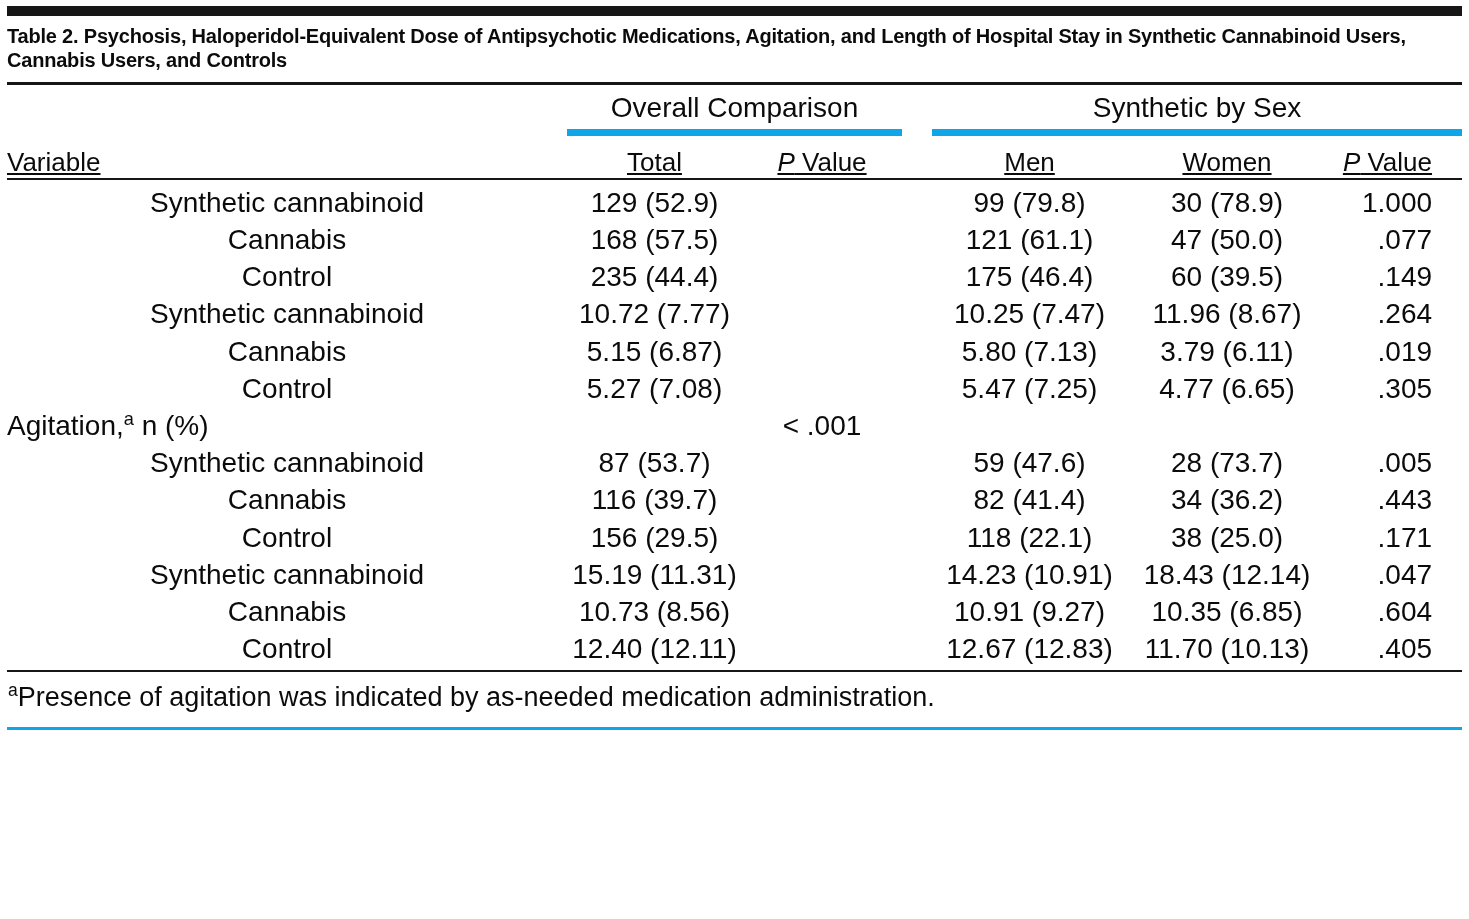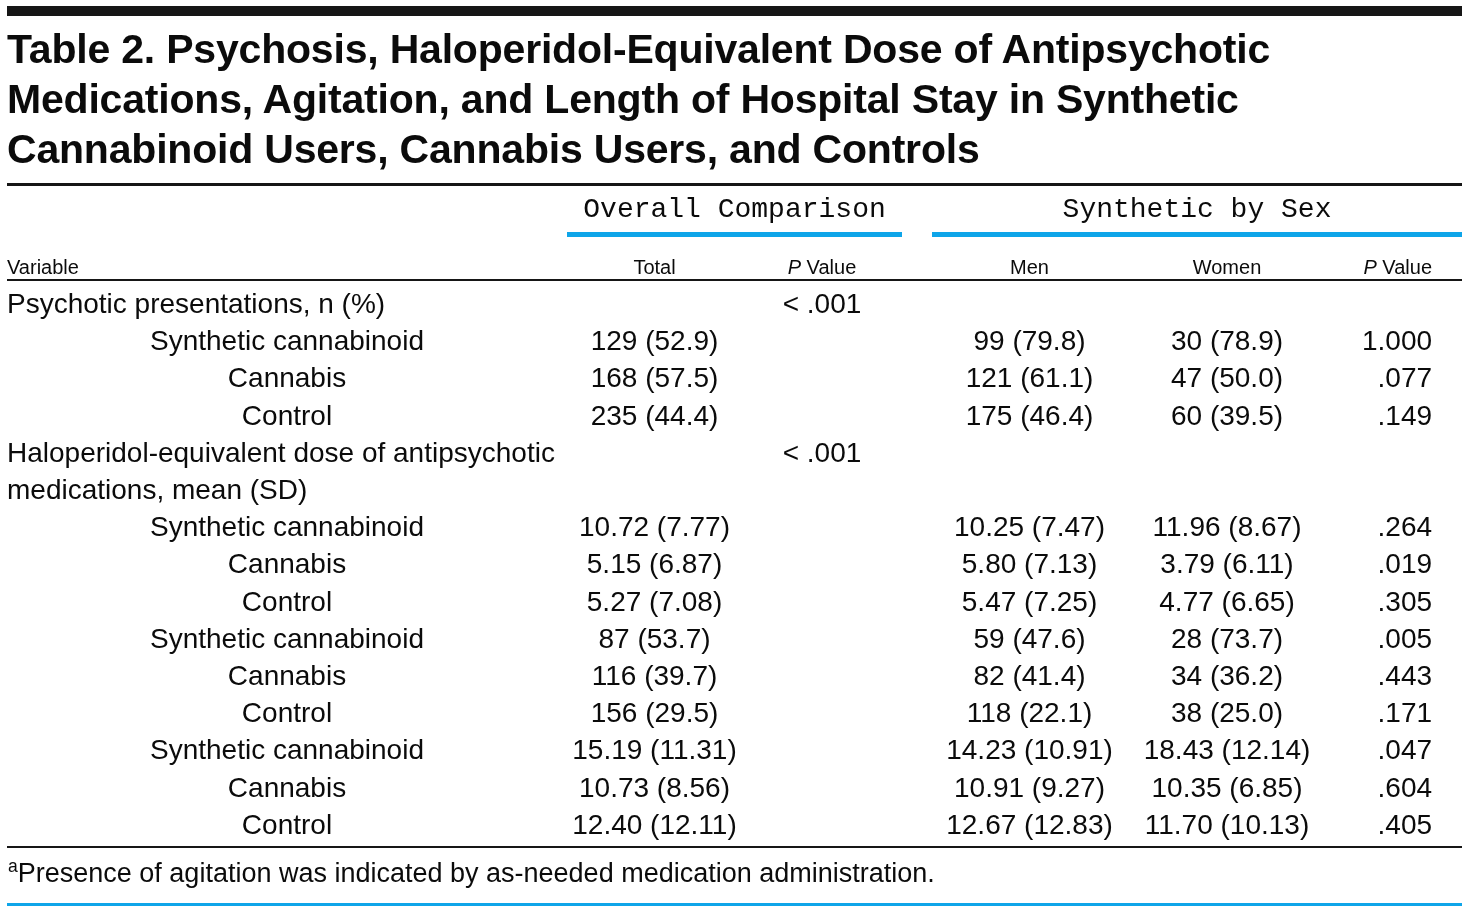--- a/index.html
+++ b/index.html
@@ -14,21 +14,21 @@
   }
   .page { width: 1469px; padding: 6px 7px 0 7px; }
 
   .topbar {
     height: 10px;
     background: #161616;
   }
 
   .title {
     margin: 8px 0 0 0;
-    font-size: 41px;
+    font-size: 20px;
     font-weight: 700;
     line-height: 1.22;
     letter-spacing: -0.2px;
     padding-bottom: 9px;
     border-bottom: 3px solid #161616;
   }
 
   table.data {
     border-collapse: collapse;
     table-layout: fixed;
@@ -38,29 +38,30 @@
   }
   table.data th, table.data td { padding: 0; }
 
   .group-row th {
     font-weight: 400;
     font-size: 28px;
     height: 46px;
     vertical-align: middle;
     text-align: center;
   }
-  .group-row th.grp { border-bottom: 5px solid #0ea5e9; font-family: Liberation Mono, monospace; }
+  .group-row th.grp { border-bottom: 7px solid #0ea5e9; }
 
   .colhead-row th {
     font-weight: 400;
-    font-size: 20px;
+    font-size: 26px;
     height: 46px;
     vertical-align: bottom;
     padding-bottom: 7px;
     border-bottom: 2px solid #161616;
+    text-decoration: underline;
   }
 
   td { line-height: 37.2px; vertical-align: top; }
   tbody tr:first-child td { padding-top: 4px; }
 
   .left   { text-align: left; }
   .center { text-align: center; }
   .right  { text-align: right; padding-right: 30px !important; }
   .label  { text-align: left; }
   .indent { padding-left: 32px; text-align: center; }
@@ -109,29 +110,20 @@
         <th class="center">Total</th>
         <th class="center"><i class="pv">P</i><span> Value</span></th>
         <th></th>
         <th class="center">Men</th>
         <th class="center">Women</th>
         <th class="right"><i class="pv">P</i><span> Value</span></th>
       </tr>
     </thead>
     <tbody id="table-body">
         <tr>
-          <td class="label">Psychotic presentations, n (%)</td>
-          <td class="center"></td>
-          <td class="center">&lt; .001</td>
-          <td></td>
-          <td class="center"></td>
-          <td class="center"></td>
-          <td class="right"></td>
-        </tr>
-        <tr>
           <td class="label indent">Synthetic cannabinoid</td>
           <td class="center">129 (52.9)</td>
           <td class="center"></td>
           <td></td>
           <td class="center">99 (79.8)</td>
           <td class="center">30 (78.9)</td>
           <td class="right">1.000</td>
         </tr>
         <tr>
           <td class="label indent">Cannabis</td>
@@ -145,29 +137,20 @@
         <tr>
           <td class="label indent">Control</td>
           <td class="center">235 (44.4)</td>
           <td class="center"></td>
           <td></td>
           <td class="center">175 (46.4)</td>
           <td class="center">60 (39.5)</td>
           <td class="right">.149</td>
         </tr>
         <tr>
-          <td class="label">Haloperidol-equivalent dose of antipsychotic medications, mean (SD)</td>
-          <td class="center"></td>
-          <td class="center">&lt; .001</td>
-          <td></td>
-          <td class="center"></td>
-          <td class="center"></td>
-          <td class="right"></td>
-        </tr>
-        <tr>
           <td class="label indent">Synthetic cannabinoid</td>
           <td class="center">10.72 (7.77)</td>
           <td class="center"></td>
           <td></td>
           <td class="center">10.25 (7.47)</td>
           <td class="center">11.96 (8.67)</td>
           <td class="right">.264</td>
         </tr>
         <tr>
           <td class="label indent">Cannabis</td>
@@ -181,20 +164,29 @@
         <tr>
           <td class="label indent">Control</td>
           <td class="center">5.27 (7.08)</td>
           <td class="center"></td>
           <td></td>
           <td class="center">5.47 (7.25)</td>
           <td class="center">4.77 (6.65)</td>
           <td class="right">.305</td>
         </tr>
         <tr>
+          <td class="label">Agitation,<sup>a</sup> n (%)</td>
+          <td class="center"></td>
+          <td class="center">&lt; .001</td>
+          <td></td>
+          <td class="center"></td>
+          <td class="center"></td>
+          <td class="right"></td>
+        </tr>
+        <tr>
           <td class="label indent">Synthetic cannabinoid</td>
           <td class="center">87 (53.7)</td>
           <td class="center"></td>
           <td></td>
           <td class="center">59 (47.6)</td>
           <td class="center">28 (73.7)</td>
           <td class="right">.005</td>
         </tr>
         <tr>
           <td class="label indent">Cannabis</td>

